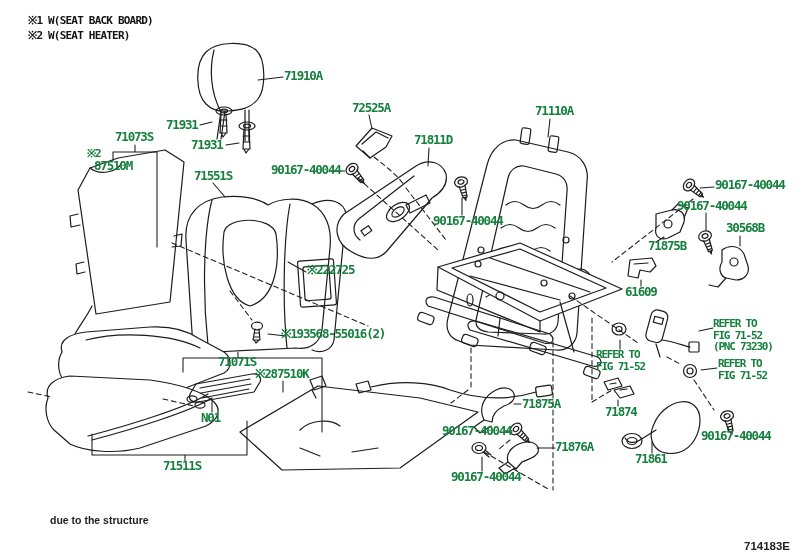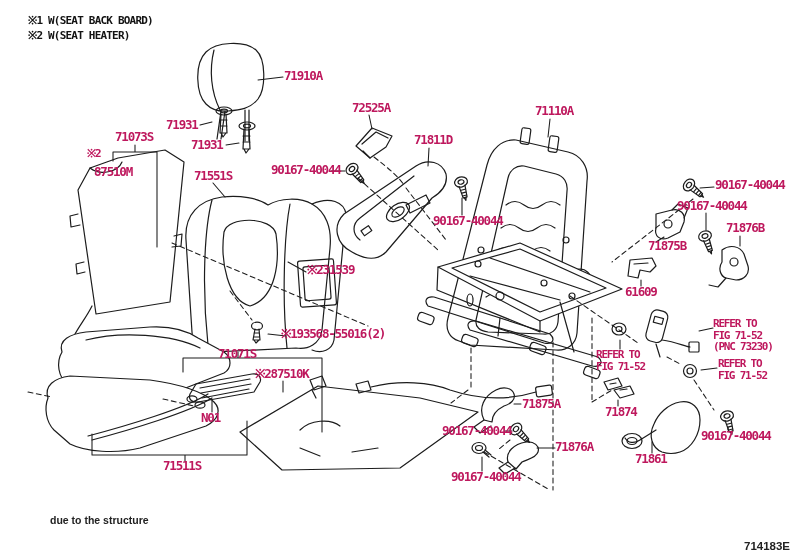--- a/index.html
+++ b/index.html
@@ -3,21 +3,21 @@
 <meta charset="utf-8">
 <style>
   html,body{margin:0;padding:0;background:#fff;}
   .stage{position:relative;width:811px;height:560px;background:#fff;overflow:hidden;
          font-family:"DejaVu Sans Mono",monospace;}
   svg.art{position:absolute;left:0;top:0;stroke:#1c1c1c;fill:none;
           stroke-width:1.2;stroke-linecap:round;stroke-linejoin:round;}
   .dash{stroke-dasharray:5 3.5;stroke-width:1.05;}
   .ld{stroke-width:1.05;}
   .pl{position:absolute;font-weight:bold;font-size:12.5px;letter-spacing:-1.2px;
-      color:#be185d;white-space:nowrap;line-height:1;cursor:default;}
+      color:#15803d;white-space:nowrap;line-height:1;cursor:default;}
   .sm{font-size:11px;}
   .refer{font-size:11px;line-height:11.5px;}
   .refer span{display:block;}
   .legend{position:absolute;font-weight:bold;font-size:11px;letter-spacing:-0.8px;
       color:#131313;white-space:nowrap;line-height:1;}
   .note{position:absolute;font-family:"Liberation Sans",sans-serif;font-weight:bold;
       font-size:10.5px;color:#222;white-space:nowrap;}
   .doc{position:absolute;font-family:"Liberation Sans",sans-serif;font-weight:bold;
       font-size:11.5px;color:#222;text-align:right;}
 </style>
@@ -272,35 +272,35 @@
   </svg>
 
   <div class="legend" style="left:28px;top:15px">※1 W(SEAT BACK BOARD)</div>
   <div class="legend" style="left:28px;top:30px">※2 W(SEAT HEATER)</div>
 
   <div class="pl" style="left:284px;top:70px">71910A</div>
   <div class="pl" style="left:166px;top:119px">71931</div>
   <div class="pl" style="left:191px;top:139px">71931</div>
   <div class="pl" style="left:115px;top:131px">71073S</div>
   <div class="pl sm" style="left:87px;top:148px">※2</div>
-  <div class="pl" style="left:94px;top:166px">87510M</div>
+  <div class="pl" style="left:94px;top:160px">87510M</div>
   <div class="pl" style="left:194px;top:170px">71551S</div>
   <div class="pl" style="left:352px;top:102px">72525A</div>
   <div class="pl" style="left:414px;top:134px">71811D</div>
   <div class="pl" style="left:271px;top:164px">90167-40044</div>
   <div class="pl" style="left:535px;top:105px">71110A</div>
   <div class="pl" style="left:433px;top:215px">90167-40044</div>
   <div class="pl" style="left:715px;top:179px">90167-40044</div>
   <div class="pl" style="left:677px;top:200px">90167-40044</div>
-  <div class="pl" style="left:726px;top:222px">71876B</div>
+  <div class="pl" style="left:726px;top:222px">30568B</div>
   <div class="pl" style="left:648px;top:240px">71875B</div>
   <div class="pl" style="left:625px;top:286px">61609</div>
-  <div class="pl" style="left:307px;top:264px">※231539</div>
+  <div class="pl" style="left:307px;top:264px">※222725</div>
   <div class="pl" style="left:281px;top:328px">※193568-55016(2)</div>
-  <div class="pl" style="left:218px;top:348px">71071S</div>
+  <div class="pl" style="left:218px;top:356px">71071S</div>
   <div class="pl" style="left:255px;top:368px">※287510K</div>
   <div class="pl" style="left:201px;top:412px">N01</div>
   <div class="pl" style="left:163px;top:460px">71511S</div>
 
   <div class="pl refer" style="left:596px;top:349px">
     <span>REFER TO</span>
     <span>FIG 71-52</span>
   </div>
   <div class="pl refer" style="left:713px;top:318px">
     <span>REFER TO</span>

